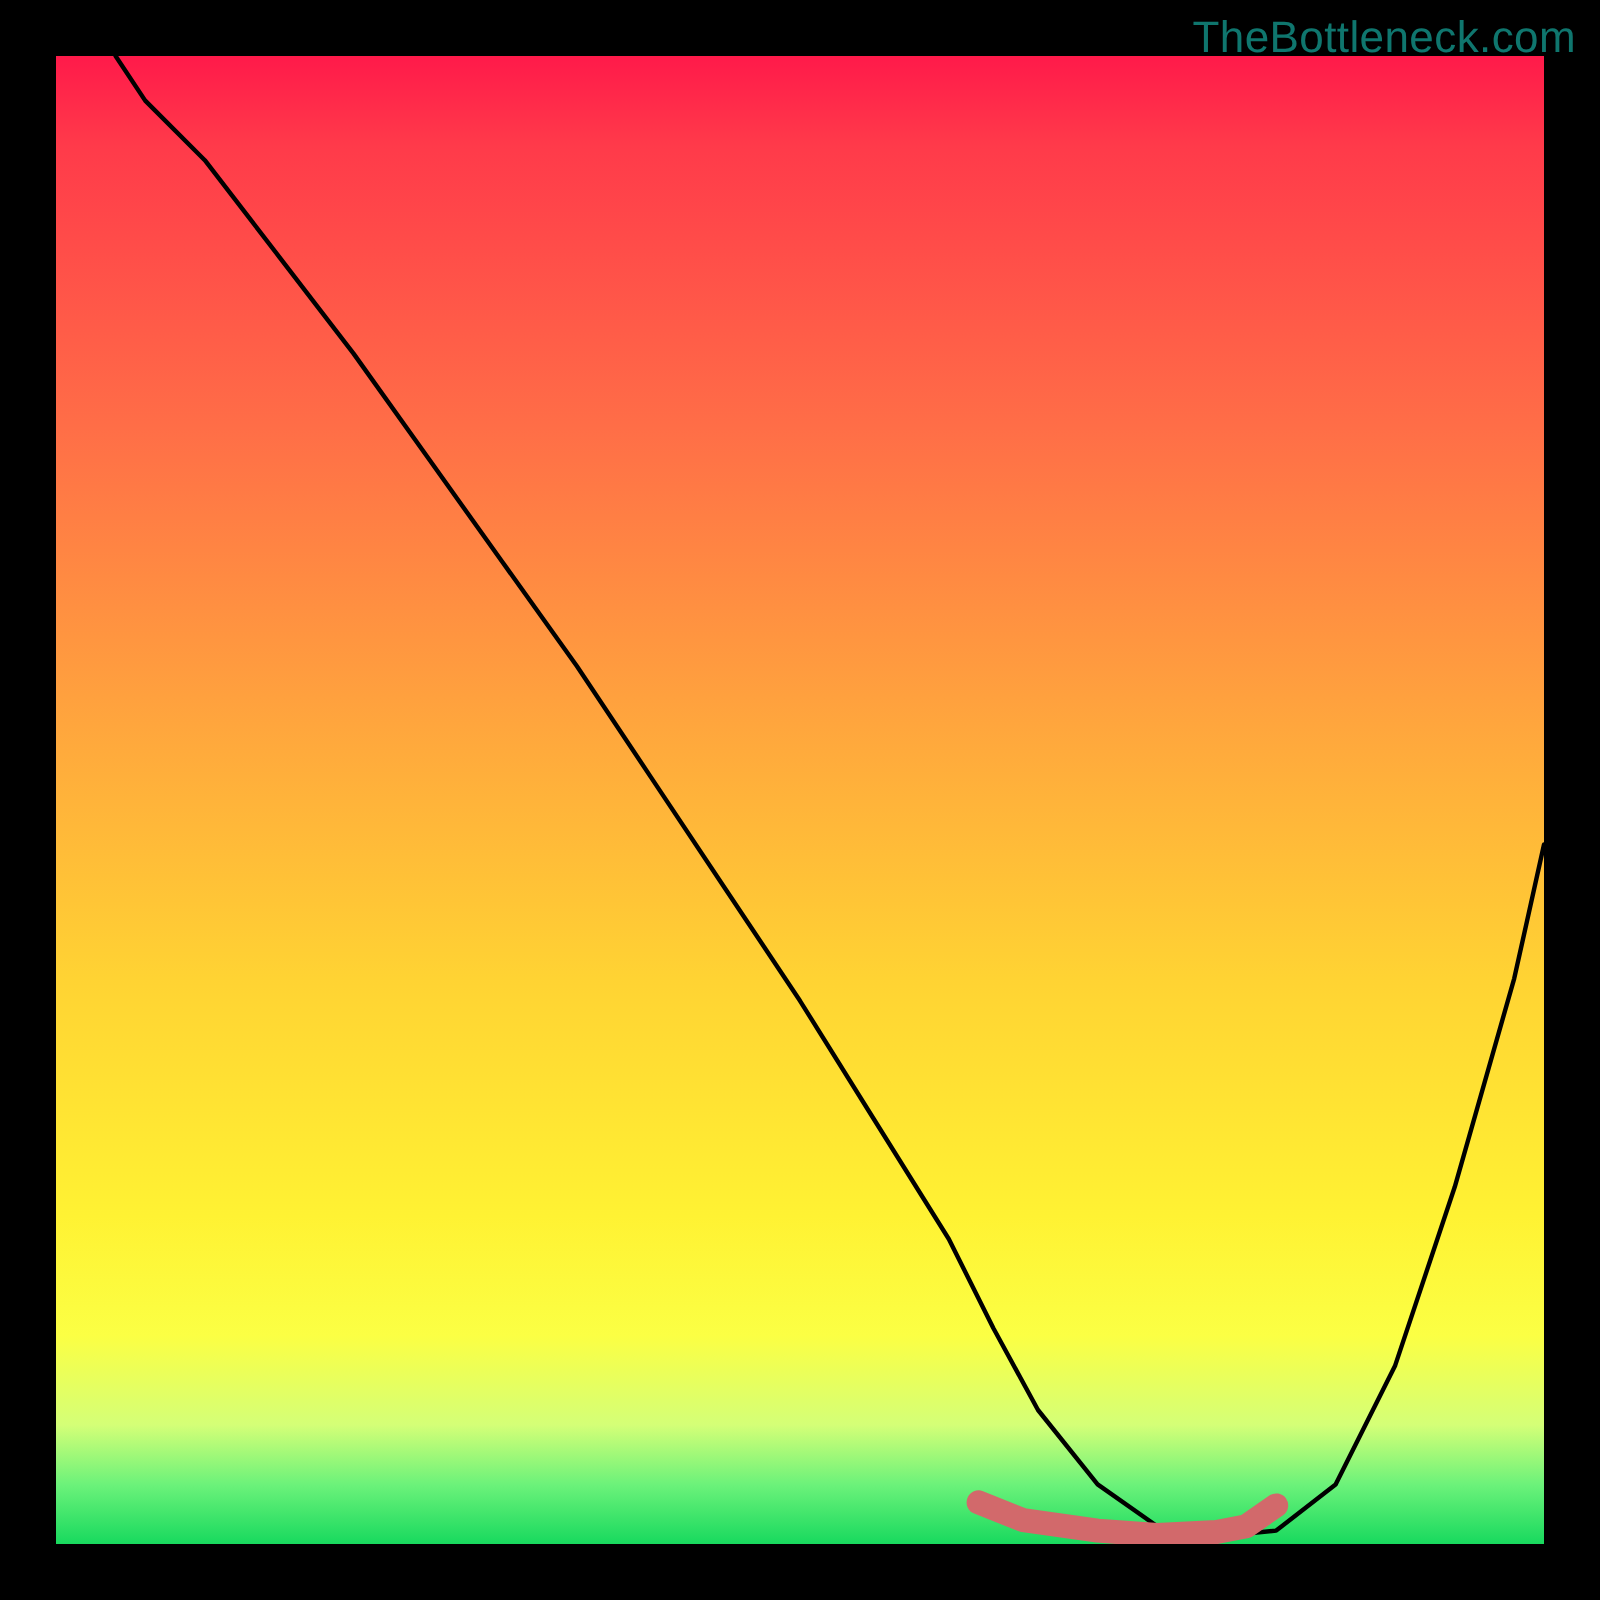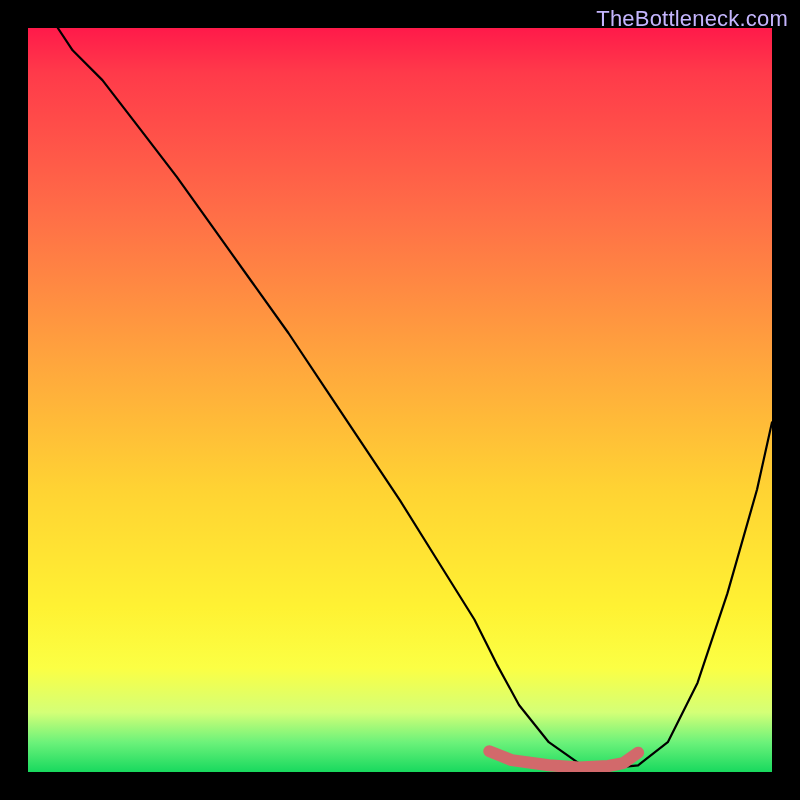--- a/index.html
+++ b/index.html
@@ -26,21 +26,21 @@
       #fff233 78%,
       #fbff44 86%,
       #d4ff77 92%,
       #6cf27a 96%,
       #18d95e 100%);
   }
   .watermark {
     position: absolute;
     top: 6px;
     right: 12px;
-    color: #c4b5fd;
+    color: #0f766e;
     font-size: 22px;
     font-weight: 500;
     letter-spacing: 0.2px;
   }
   svg.overlay {
     position: absolute;
     left: 0;
     top: 0;
     width: 744px;
     height: 744px;

